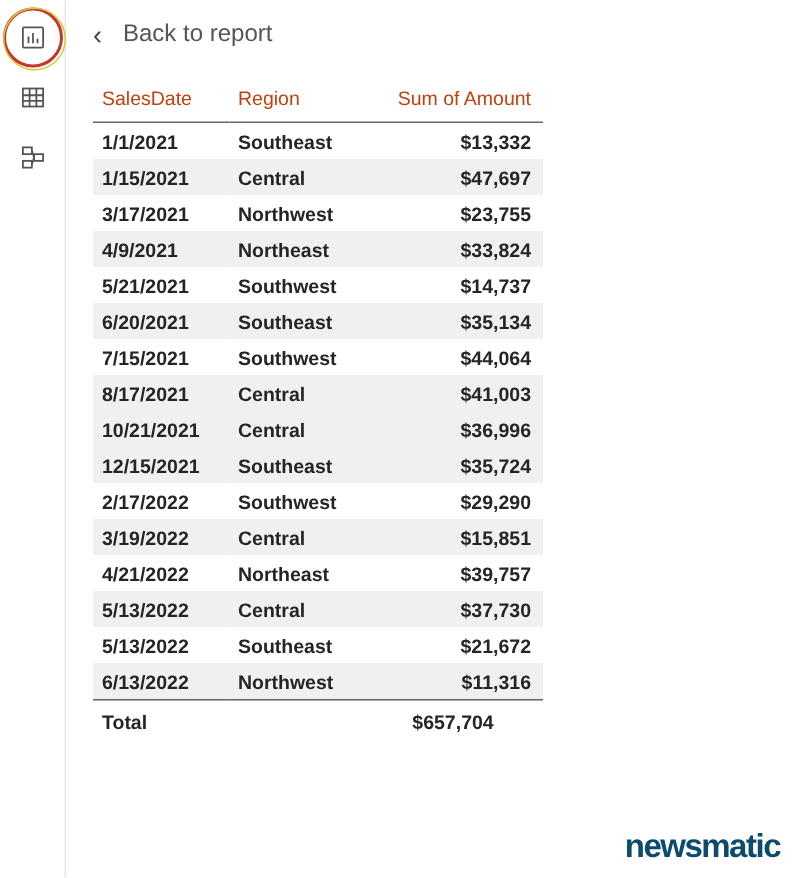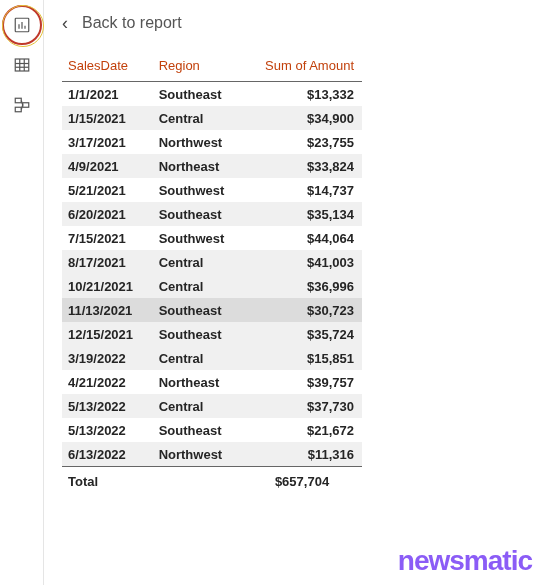--- a/index.html
+++ b/index.html
@@ -96,27 +96,27 @@
     tbody tr.sel td { background: #dcdcdc; }
     td.num { text-align: right; }
     tfoot td {
       border-top: 1px solid #666;
       padding: 7px 8px 7px 6px;
       font-weight: 700;
     }
     tfoot td.num { text-align: center; }
     .watermark {
       position: absolute;
-      right: 8px;
+      right: 20px;
       bottom: 8px;
       font-family: Arial, sans-serif;
       font-weight: 700;
       letter-spacing: -1px;
-      font-size: 28px;
-      color: #8b5cf6;
+      font-size: 22px;
+      color: #0c4a6e;
     }
   </style>
 </head>
 <body>
 
 <div class="app">
   <div class="sidebar">
     <div class="circle-highlight"></div>
     <div class="sidebar-icon">
       <svg viewBox="0 0 24 24" fill="none" stroke="currentColor" stroke-width="1.6">
@@ -162,21 +162,21 @@
       </thead>
       <tbody id="tbody">
           <tr>
             <td>1/1/2021</td>
             <td>Southeast</td>
             <td class="num">$13,332</td>
           </tr>
           <tr class="alt">
             <td>1/15/2021</td>
             <td>Central</td>
-            <td class="num">$34,900</td>
+            <td class="num">$47,697</td>
           </tr>
           <tr>
             <td>3/17/2021</td>
             <td>Northwest</td>
             <td class="num">$23,755</td>
           </tr>
           <tr class="alt">
             <td>4/9/2021</td>
             <td>Northeast</td>
             <td class="num">$33,824</td>
@@ -199,29 +199,29 @@
           <tr class="alt">
             <td>8/17/2021</td>
             <td>Central</td>
             <td class="num">$41,003</td>
           </tr>
           <tr class="alt">
             <td>10/21/2021</td>
             <td>Central</td>
             <td class="num">$36,996</td>
           </tr>
-          <tr class="sel">
-            <td>11/13/2021</td>
-            <td>Southeast</td>
-            <td class="num">$30,723</td>
-          </tr>
           <tr class="alt">
             <td>12/15/2021</td>
             <td>Southeast</td>
             <td class="num">$35,724</td>
+          </tr>
+          <tr>
+            <td>2/17/2022</td>
+            <td>Southwest</td>
+            <td class="num">$29,290</td>
           </tr>
           <tr class="alt">
             <td>3/19/2022</td>
             <td>Central</td>
             <td class="num">$15,851</td>
           </tr>
           <tr>
             <td>4/21/2022</td>
             <td>Northeast</td>
             <td class="num">$39,757</td>

